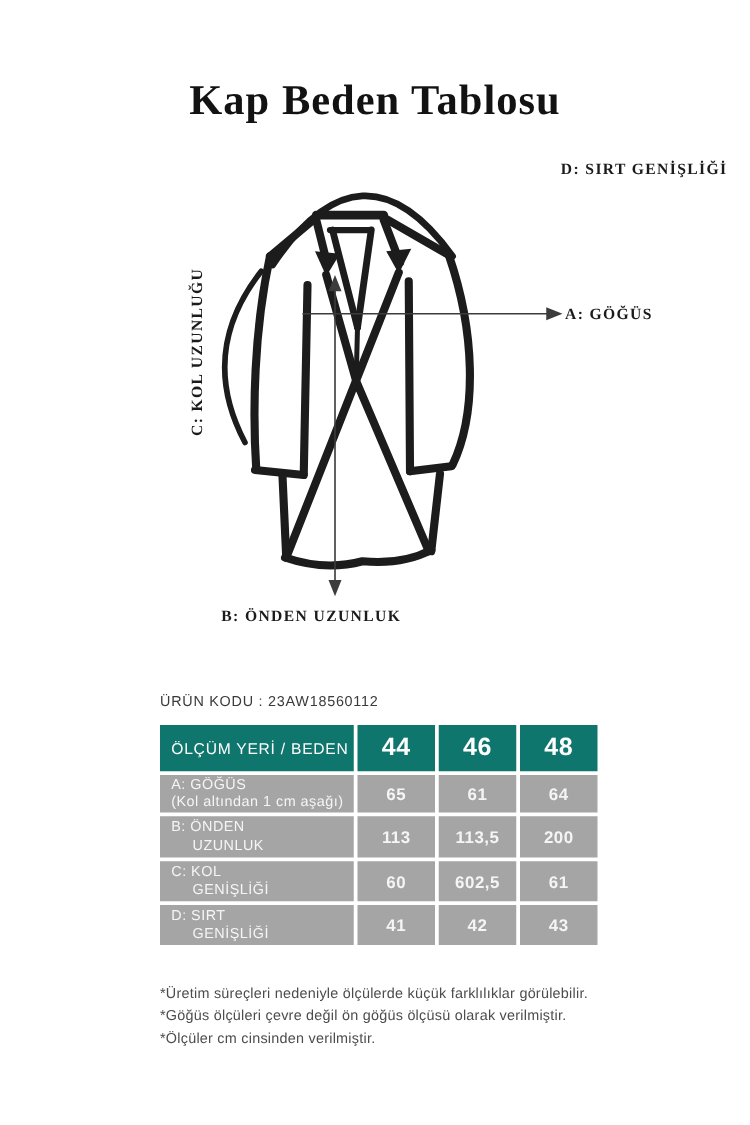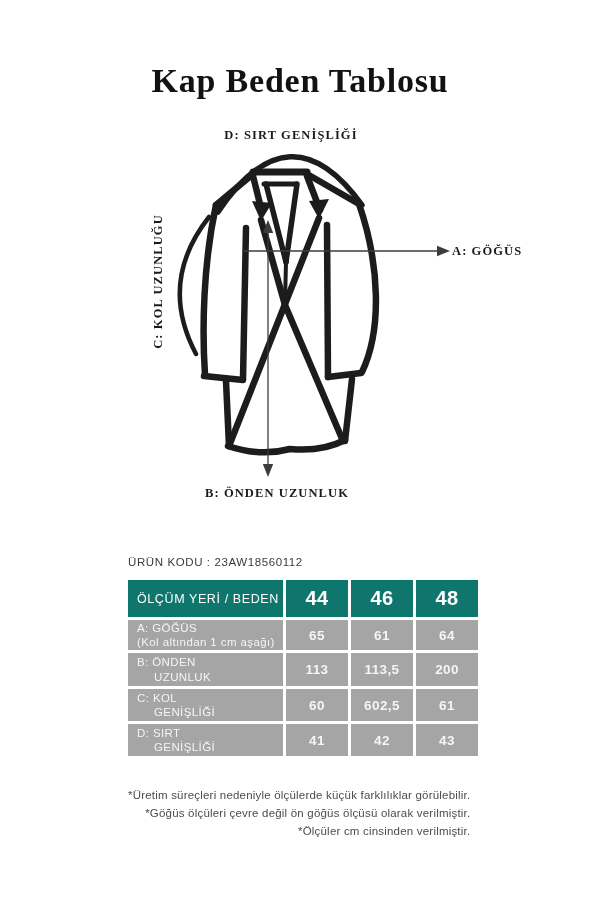--- a/index.html
+++ b/index.html
@@ -30,25 +30,25 @@
   
   .dlabel {
     position: absolute;
     font-family: "Liberation Serif", "DejaVu Serif", serif;
     font-weight: bold;
     font-size: 12.5px;
     letter-spacing: 1.1px;
     color: #1b1b1b;
     white-space: nowrap;
   }
-  .dlabel-top    { top: 128px; left: 0; width: 582px; text-align: center; }
+  .dlabel-top    { top: 128px; left: 0; width: 582px; text-align: right; }
   .dlabel-left   { top: 274px; left: 88px; width: 140px; text-align: center;
                    transform: rotate(-90deg); transform-origin: center; }
   .dlabel-right  { top: 244px; left: 452px; }
-  .dlabel-bottom { top: 486px; left: 177px; width: 200px; text-align: center; }
+  .dlabel-bottom { top: 486px; left: 177px; width: 200px; }
 
   .diagram-svg { position: absolute; top: 0; left: 0; width: 600px; height: 900px; }
 
   
   .product-code {
     position: absolute;
     top: 556px; left: 128px;
     font-size: 11.5px;
     letter-spacing: 0.6px;
     color: #3b3b3b;
@@ -100,21 +100,20 @@
   .line2-indent { padding-left: 17px; }
 
   
   .footnotes {
     position: absolute;
     top: 786px; left: 128px;
     font-size: 11.5px;
     line-height: 18px;
     letter-spacing: 0.2px;
     color: #4c4c4c;
-    text-align: right;
   }
 </style>
 </head>
 <body>
 
 <div class="page">
 
   <div class="title">Kap Beden Tablosu</div>
 
   <svg class="diagram-svg" viewBox="0 0 600 900">

